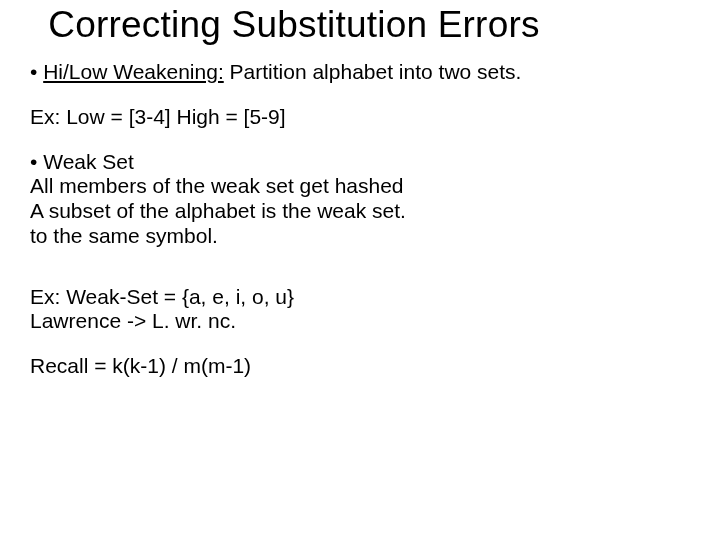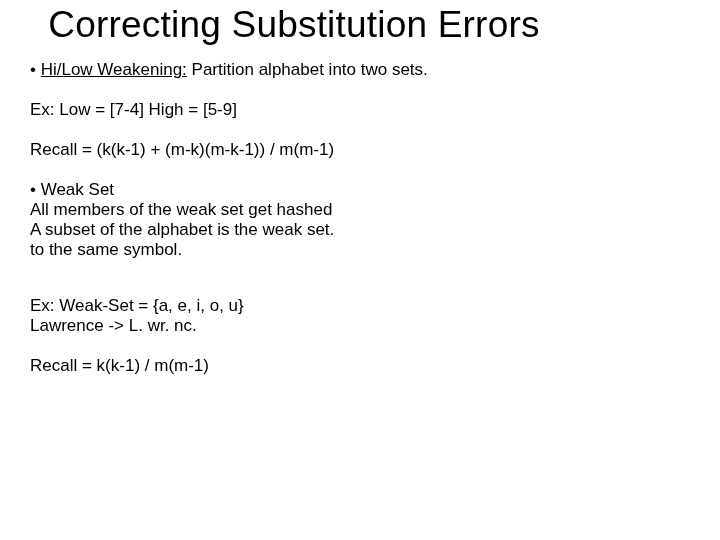--- a/index.html
+++ b/index.html
@@ -19,21 +19,21 @@
     border-radius: 27px;
   }
   .title {
     font-size: 37px;
     font-weight: 400;
     text-align: center;
     margin: 4px 0 14px 0;
     letter-spacing: 0.2px;
   }
   .body {
-    font-size: 17px;
+    font-size: 21px;
     line-height: 1.18;
   }
   .block {
     margin-bottom: 20px;
   }
   .underline {
     text-decoration: underline;
   }
 </style>
 </head>
@@ -41,24 +41,23 @@
 
 <div class="slide">
   <div class="title">Correcting Substitution Errors</div>
   <div class="body">
 
     <div class="block">
       <span>• </span><span class="underline">Hi/Low Weakening:</span><span> Partition alphabet into two sets.</span>
     </div>
 
     <div class="block">
-      <div>Ex: Low = [7-4]  High = [5-9]</div>
+      <div>Ex: Low = [3-4]  High = [5-9]</div>
     </div>
 
-    <div class="block">Recall = (k(k-1) + (m-k)(m-k-1)) /  m(m-1)</div>
 
     <div class="block" style="margin-bottom:16px">
       <div>• Weak Set</div>
       <div>All members of the weak set get hashed</div>
       <div>A subset of the alphabet is the weak set.</div>
       <div>to the same symbol.</div>
     </div>
 
     <div style="height:20px"></div>
 

